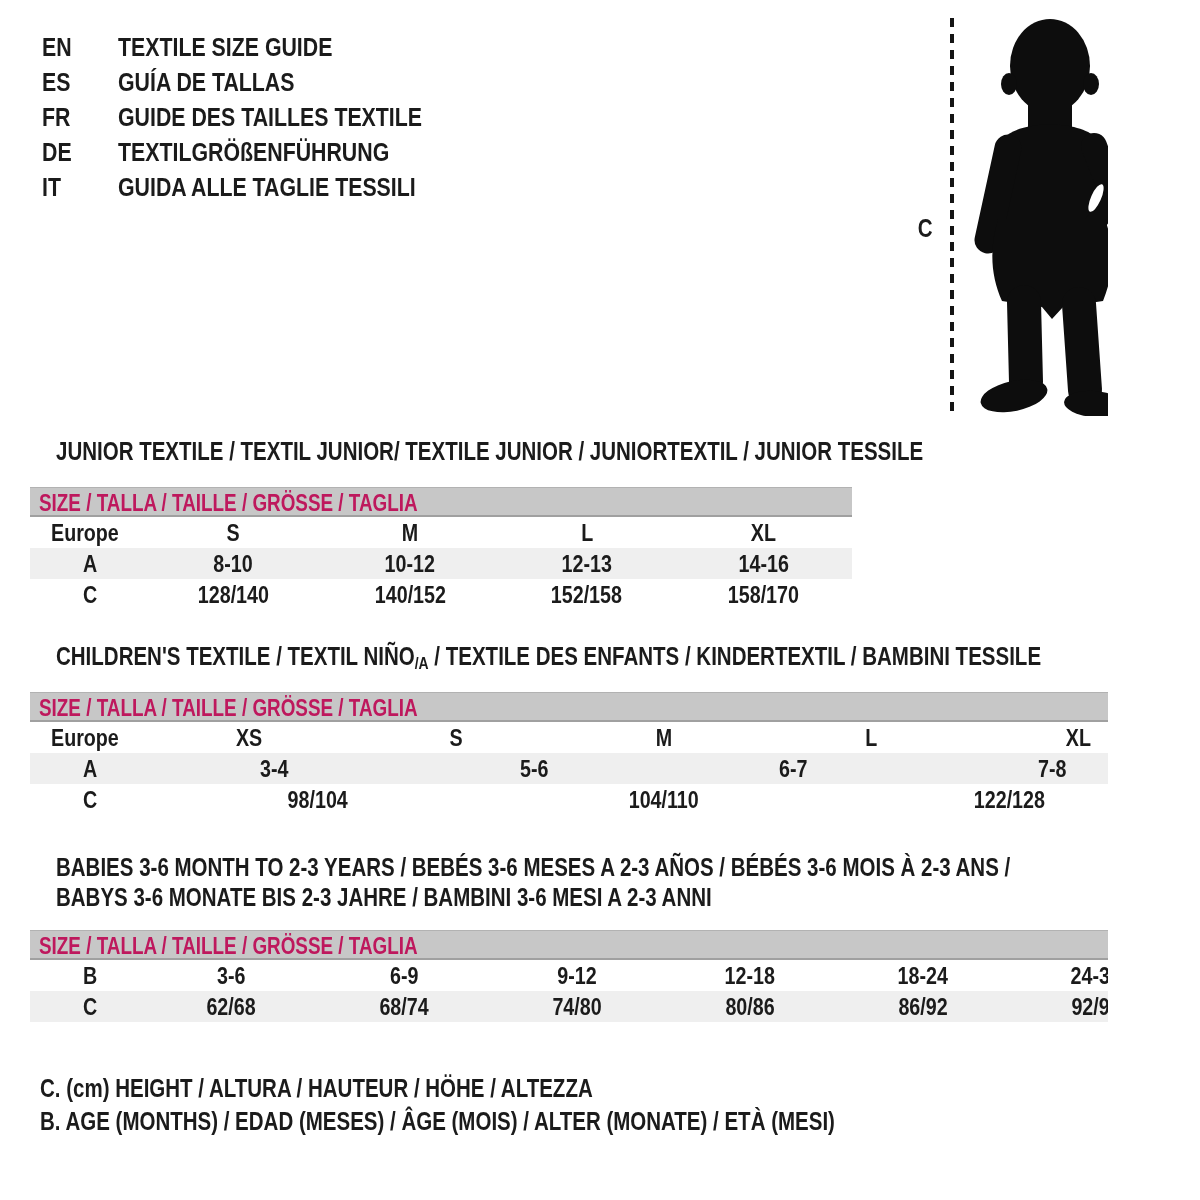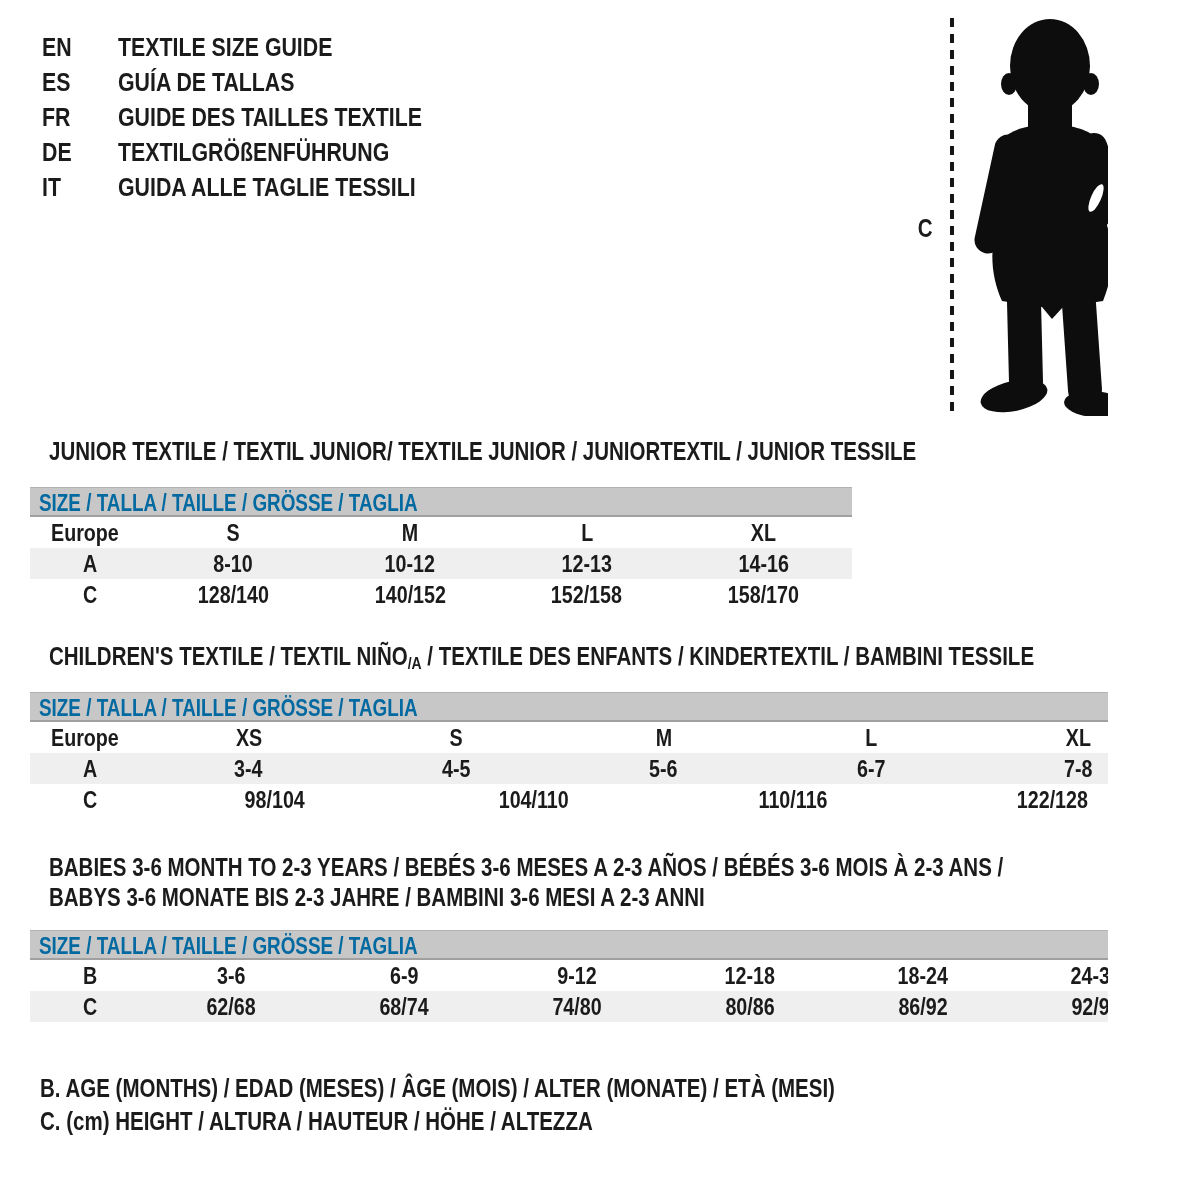--- a/index.html
+++ b/index.html
@@ -23,29 +23,29 @@
 
   
   .dashed-line{
     position:absolute;left:950px;top:18px;width:4px;height:396px;
     background:repeating-linear-gradient(to bottom,#141414 0 9px,transparent 9px 16px);
   }
   .c-label{position:absolute;left:916px;top:214px;font-size:25px;}
   .baby-svg{position:absolute;left:968px;top:14px;}
 
   
-  .heading{position:absolute;left:49px;font-size:25px;line-height:30px;text-decoration:underline;}
+  .heading{position:absolute;left:56px;font-size:25px;line-height:30px;text-decoration:underline;}
   .heading .sub{font-size:17px;vertical-align:-4px;}
 
   
   .size-table{position:absolute;left:30px;}
   .size-bar{
     height:30px;line-height:30px;background:#c7c7c7;
     border-top:1px solid #b2b2b2;border-bottom:2px solid #a0a0a0;
-    padding-left:9px;font-size:23px;color:#0369a1;box-sizing:border-box;
+    padding-left:9px;font-size:23px;color:#be185d;box-sizing:border-box;
   }
   .trow{display:flex;height:31px;line-height:31px;font-size:24px;}
   .trow.striped{background:#efefef;}
   .row-label{width:115px;padding-left:9px;box-sizing:border-box;text-align:center;flex:none;}
   .cell{flex:1;text-align:center;}
 
   
   .legend{position:absolute;left:40px;top:1072px;}
   .legend-line{height:33px;line-height:33px;font-size:25px;}
 </style>
@@ -139,30 +139,28 @@
       <div class="row-label"><span class="cond cond-l">Europe</span></div>
       <div class="cell"><span class="cond">XS</span></div>
       <div class="cell"><span class="cond">S</span></div>
       <div class="cell"><span class="cond">M</span></div>
       <div class="cell"><span class="cond">L</span></div>
       <div class="cell"><span class="cond">XL</span></div>
     </div>
     <div class="trow striped">
       <div class="row-label"><span class="cond cond-l">A</span></div>
       <div class="cell"><span class="cond">3-4</span></div>
-      <div class="cell"><span class="cond">4-5</span></div>
       <div class="cell"><span class="cond">5-6</span></div>
       <div class="cell"><span class="cond">6-7</span></div>
       <div class="cell"><span class="cond">7-8</span></div>
     </div>
     <div class="trow">
       <div class="row-label"><span class="cond cond-l">C</span></div>
       <div class="cell"><span class="cond">98/104</span></div>
       <div class="cell"><span class="cond">104/110</span></div>
-      <div class="cell"><span class="cond">110/116</span></div>
       <div class="cell"><span class="cond">122/128</span></div>
     </div>
   </div>
 
   <div class="heading" style="top:852px;">
     <span class="cond cond-l">BABIES 3-6 MONTH TO 2-3 YEARS / BEBÉS 3-6 MESES A 2-3 AÑOS / BÉBÉS 3-6 MOIS À 2-3 ANS /</span><br>
     <span class="cond cond-l">BABYS 3-6 MONATE BIS 2-3 JAHRE / BAMBINI 3-6 MESI A 2-3 ANNI</span>
   </div>
   <div class="size-table" style="top:930px;width:1152px;">
     <div class="size-bar">
@@ -182,17 +180,17 @@
       <div class="cell"><span class="cond">62/68</span></div>
       <div class="cell"><span class="cond">68/74</span></div>
       <div class="cell"><span class="cond">74/80</span></div>
       <div class="cell"><span class="cond">80/86</span></div>
       <div class="cell"><span class="cond">86/92</span></div>
       <div class="cell"><span class="cond">92/98</span></div>
     </div>
   </div>
 
   <div class="legend">
+    <div class="legend-line"><span class="cond cond-l">C. (cm) HEIGHT / ALTURA / HAUTEUR / HÖHE / ALTEZZA</span></div>
     <div class="legend-line"><span class="cond cond-l">B. AGE (MONTHS) / EDAD (MESES) / ÂGE (MOIS) / ALTER (MONATE) / ETÀ (MESI)</span></div>
-    <div class="legend-line"><span class="cond cond-l">C. (cm) HEIGHT / ALTURA / HAUTEUR / HÖHE / ALTEZZA</span></div>
   </div>
 
 </div>
 
 </body></html>

